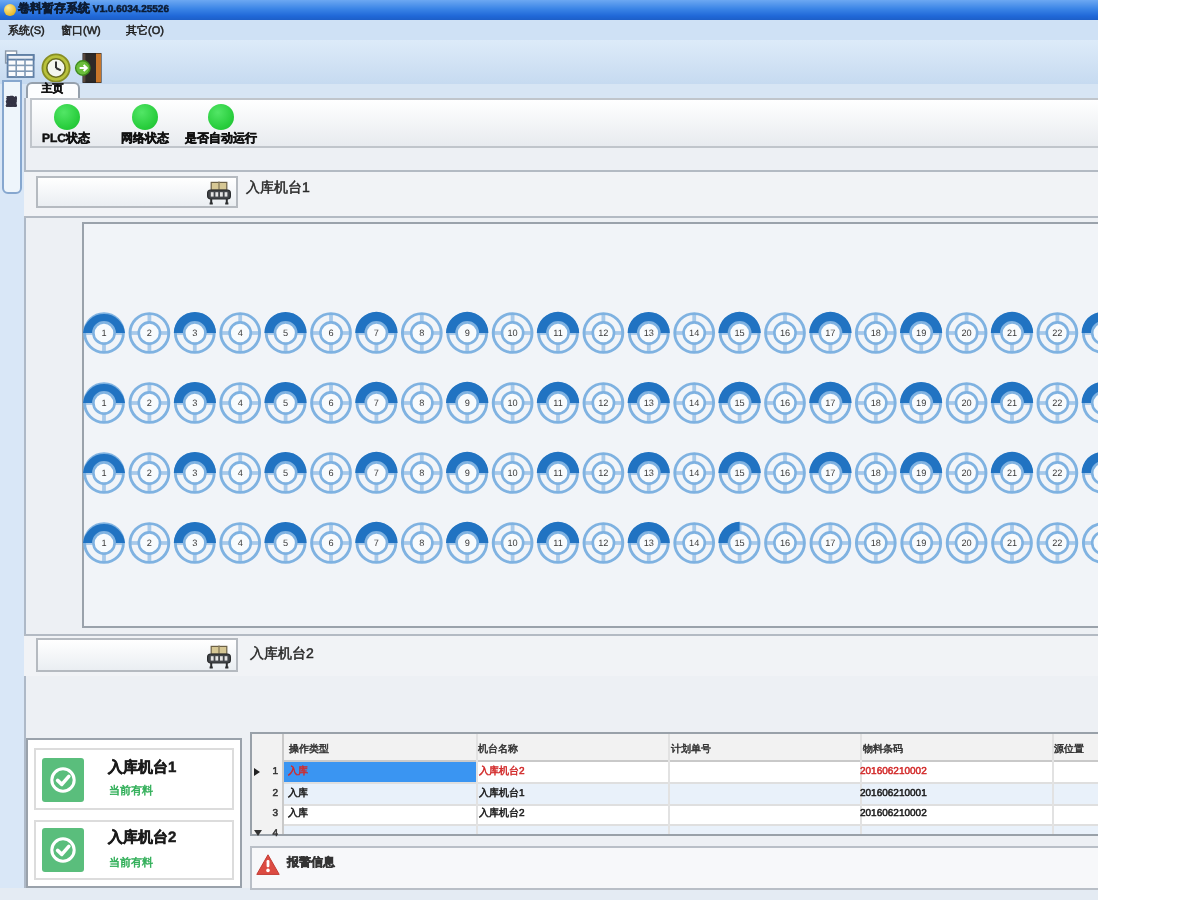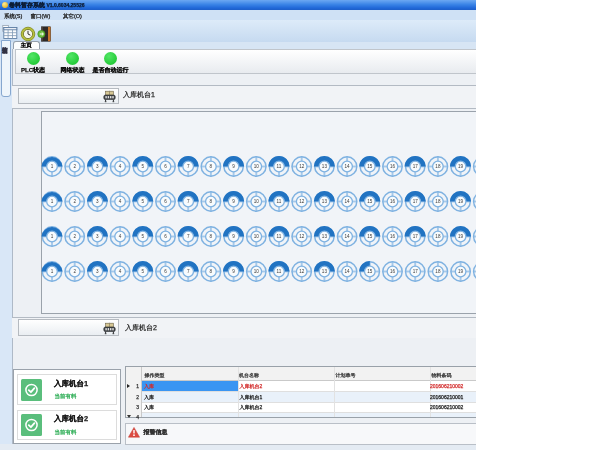--- a/index.html
+++ b/index.html
@@ -1,16 +1,16 @@
 <!DOCTYPE html>
 <html><head><meta charset="utf-8"><style>
 
 html,body{margin:0;padding:0;}
 body{width:600px;height:450px;overflow:hidden;font-family:"Liberation Sans",sans-serif;-webkit-font-smoothing:antialiased;}
-#w{position:relative;width:476px;height:450px;background:#edf0f4;overflow:hidden;-webkit-text-stroke:0.25px;}
+#w{position:relative;width:549px;height:450px;background:#edf0f4;overflow:hidden;-webkit-text-stroke:0.25px;}
 .abs{position:absolute;}
 
 </style></head><body>
 <div id="w">
 <div class="abs" style="left:0;top:0;width:600px;height:9.5px;background:linear-gradient(180deg,#6ca8f2 0%,#3a84e6 45%,#2068d8 80%,#1d5fc8 100%);"></div>
 <div class="abs" style="left:0;top:9.5px;width:600px;height:10.5px;background:#cfe1f5;"></div>
 <div class="abs" style="left:0;top:20px;width:600px;height:22px;background:linear-gradient(180deg,#ddebf9,#c6daf0);"></div>
 <div class="abs" style="left:0;top:42px;width:600px;height:6.5px;background:#d7e5f4;"></div>
 <div class="abs" style="left:0;top:48.5px;width:12px;height:395.5px;background:#d9e7f7;"></div>
 <div class="abs" style="left:12px;top:48.5px;width:1px;height:395.5px;background:#aeb9c7;"></div>

